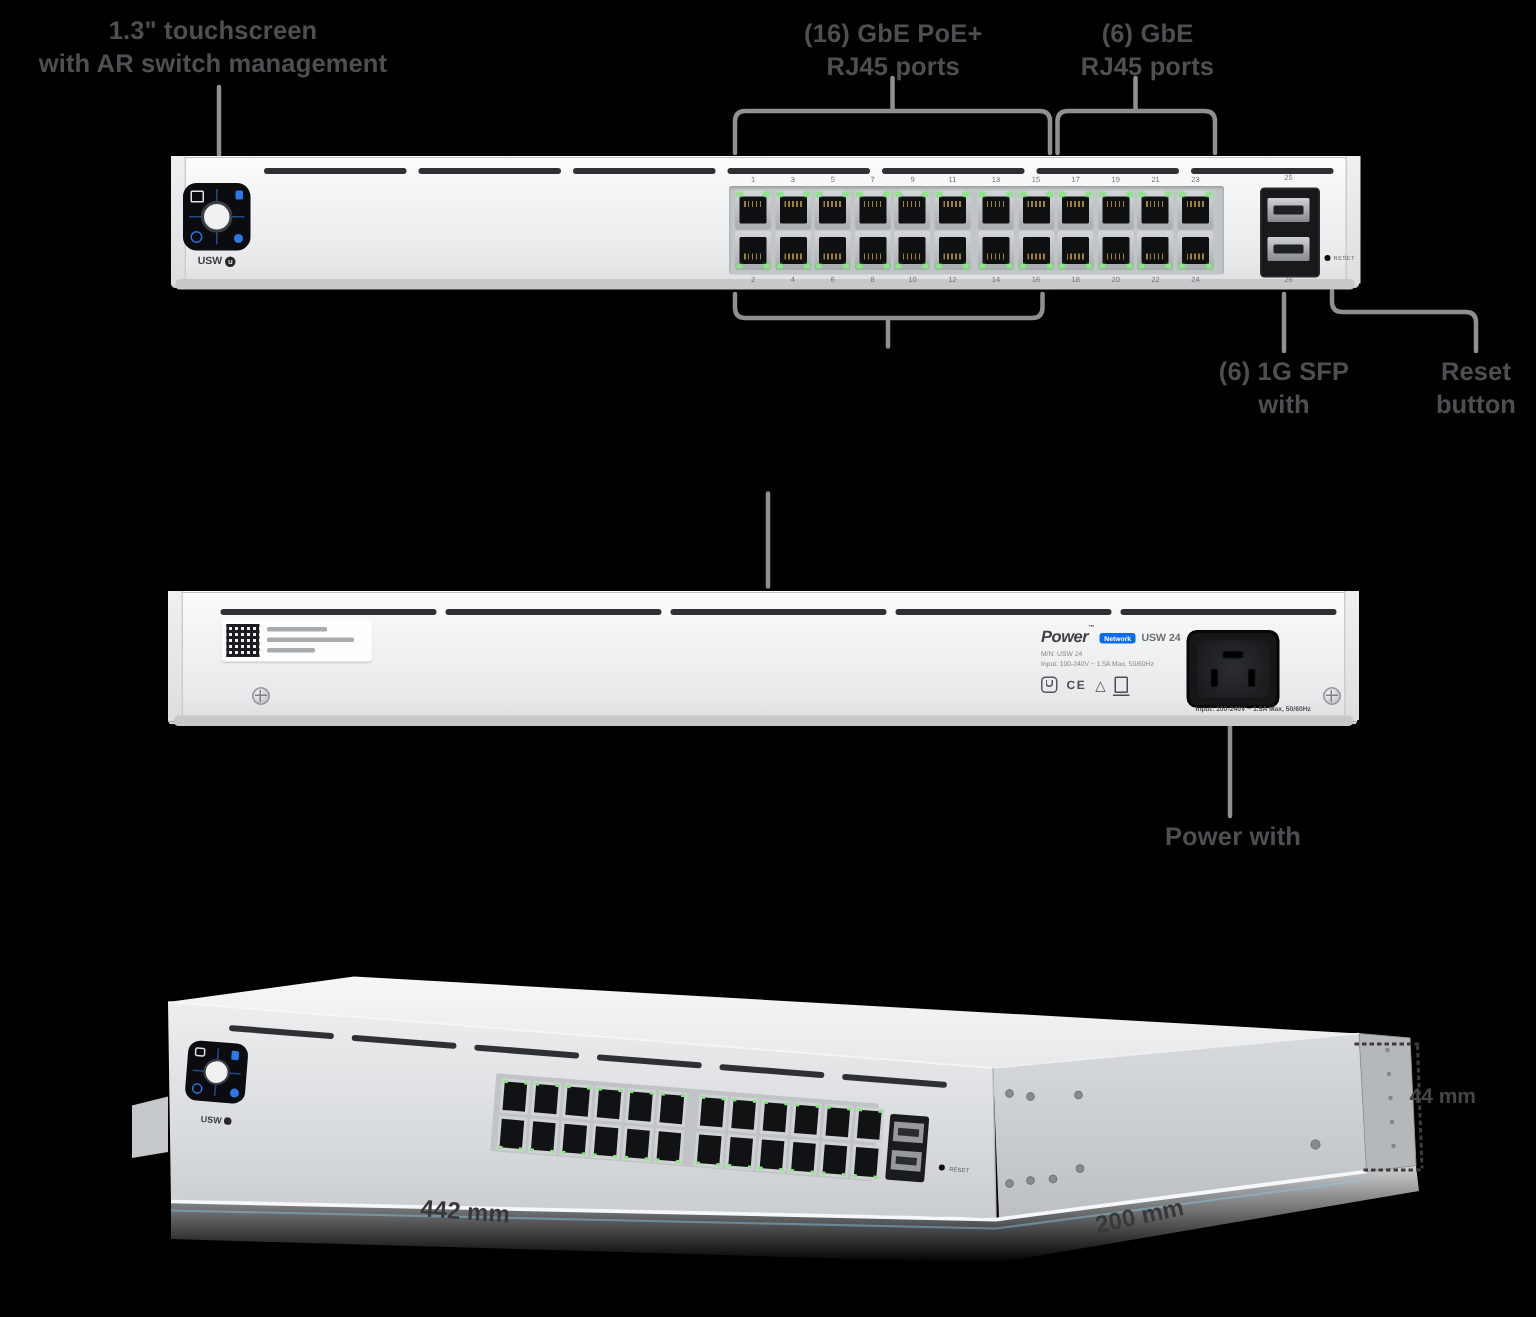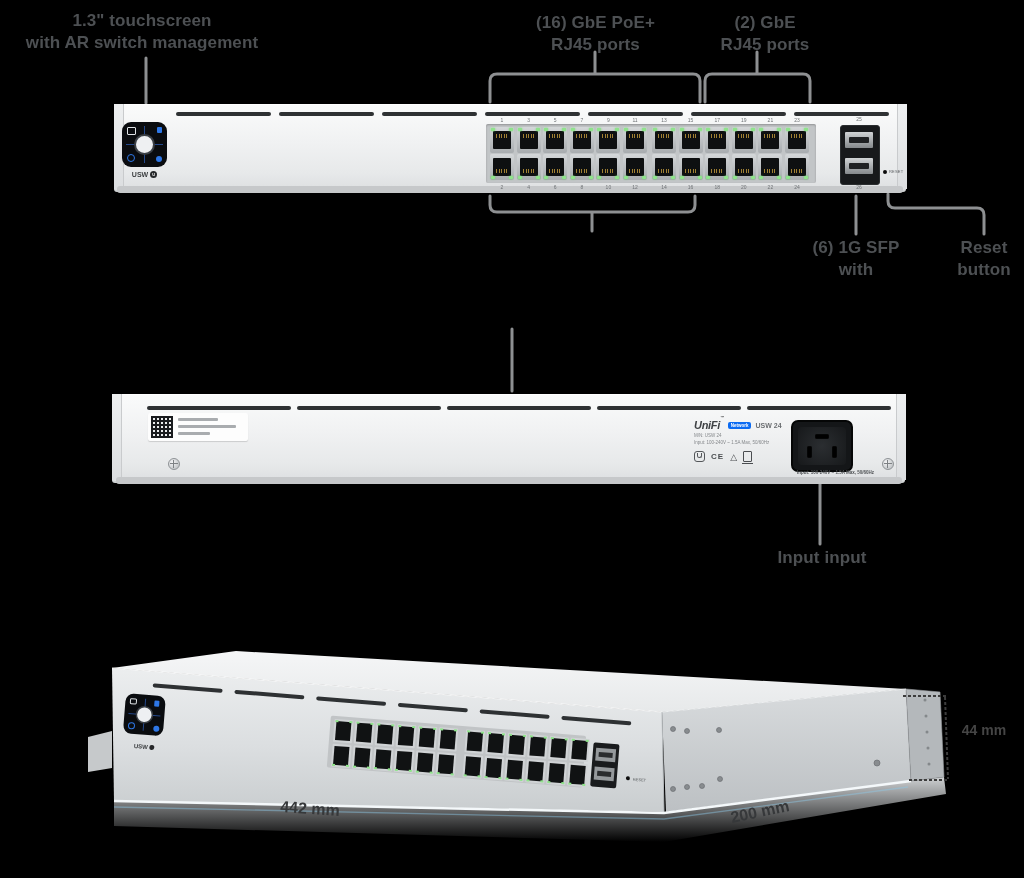--- a/index.html
+++ b/index.html
@@ -291,35 +291,35 @@
 
   <div class="callout" style="left:16px;top:10px;width:252px">
     <div>1.3" touchscreen</div>
     <div>with AR switch management</div>
   </div>
   <div class="callout" style="left:513px;top:12px;width:165px">
     <div>(16) GbE PoE+</div>
     <div>RJ45 ports</div>
   </div>
   <div class="callout" style="left:695px;top:12px;width:140px">
-    <div>(2) GbE</div>
+    <div>(6) GbE</div>
     <div>RJ45 ports</div>
   </div>
   <div class="callout" style="left:510px;top:234px;width:165px">
   </div>
   <div class="callout" style="left:795px;top:237px;width:122px">
     <div>(6) 1G SFP</div>
     <div>with</div>
   </div>
   <div class="callout" style="left:925px;top:237px;width:118px">
     <div>Reset</div>
     <div>button</div>
   </div>
   <div class="callout" style="left:752px;top:547px;width:140px">
-    <div>Input input</div>
+    <div>Power with</div>
   </div>
 
   <div class="layer">
     <div class="chassis" style="left:114px;top:104px;width:792px;height:85px"></div>
     <div class="flange l" style="left:114px;top:104px;height:85px"></div>
     <div class="flange r" style="left:897px;top:104px;height:85px"></div>
     <div class="base" style="left:117px;top:186px;width:786px"></div>
     <div>
         <div class="vent" style="left: 176px; top: 112px; width: 95px; height: 4px; position: absolute;"></div>
         <div class="vent" style="left: 279px; top: 112px; width: 95px; height: 4px; position: absolute;"></div>
@@ -547,21 +547,21 @@
       <div class="qr"></div>
       <div class="bar" style="left:30px;top:5px;width:40px"></div>
       <div class="bar" style="left:30px;top:12px;width:58px"></div>
       <div class="bar" style="left:30px;top:19px;width:32px"></div>
     </div>
     <div class="screw" style="left:168px;top:458px"></div>
     <div class="screw" style="left:882px;top:458px"></div>
 
     <div class="brand">
       <div class="row1">
-        <span class="unifi"><span>UniFi</span><span class="tm">™</span></span>
+        <span class="unifi"><span>Power</span><span class="tm">™</span></span>
         <span class="badge">Network</span>
         <span class="model">USW 24</span>
       </div>
       <div class="specline">M/N: USW 24</div>
       <div class="specline">Input: 100-240V ~ 1.5A Max, 50/60Hz</div>
       <div class="logos">
         <span class="ulogo"></span>
         <span class="cemark">CE</span>
         <span class="recyc">△</span>
         <span class="weee"></span>
@@ -573,14 +573,14 @@
         <div class="pin" style="left:17px;top:7px;width:14px;height:5px"></div>
         <div class="pin" style="left:9px;bottom:7px;width:5px;height:12px"></div>
         <div class="pin" style="right:9px;bottom:7px;width:5px;height:12px"></div>
       </div>
     </div>
     <div class="rating">Input: 100-240V ~ 1.5A Max, 50/60Hz</div>
   </div>
 
   <div class="dim" style="left:240px;top:800px;width:140px;transform:rotate(4deg)">442 mm</div>
   <div class="dim" style="left:700px;top:803px;width:120px;transform:rotate(-12deg)">200 mm</div>
-  <div class="dim h" style="left:952px;top:722px;width:64px;text-align:center">44 mm</div>
+  <div class="dim h" style="left:920px;top:722px;width:64px;text-align:right">44 mm</div>
 </div>
 
 </body></html>

